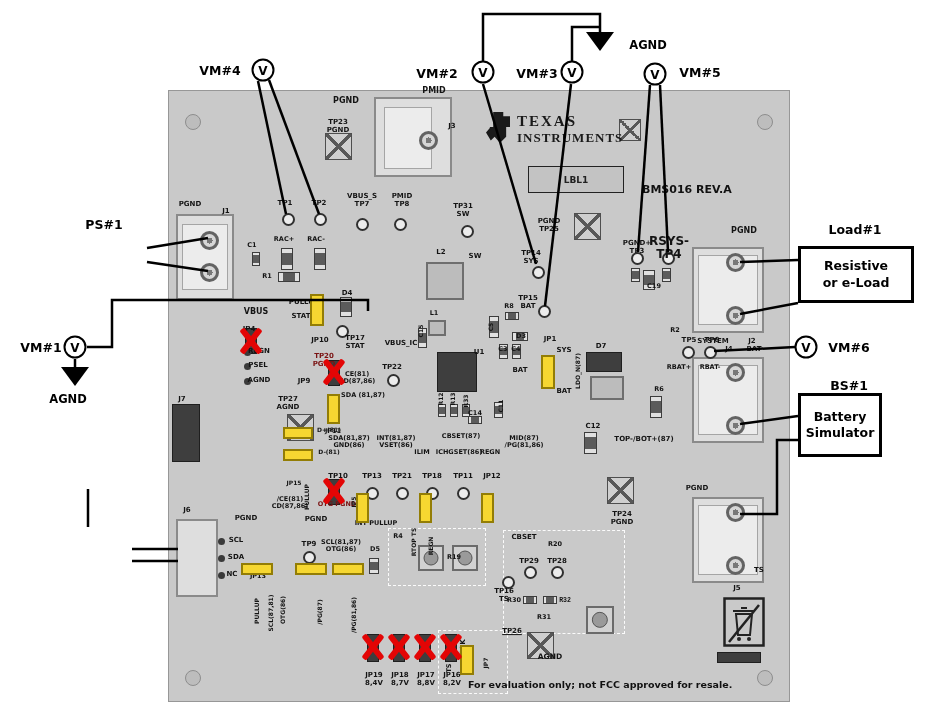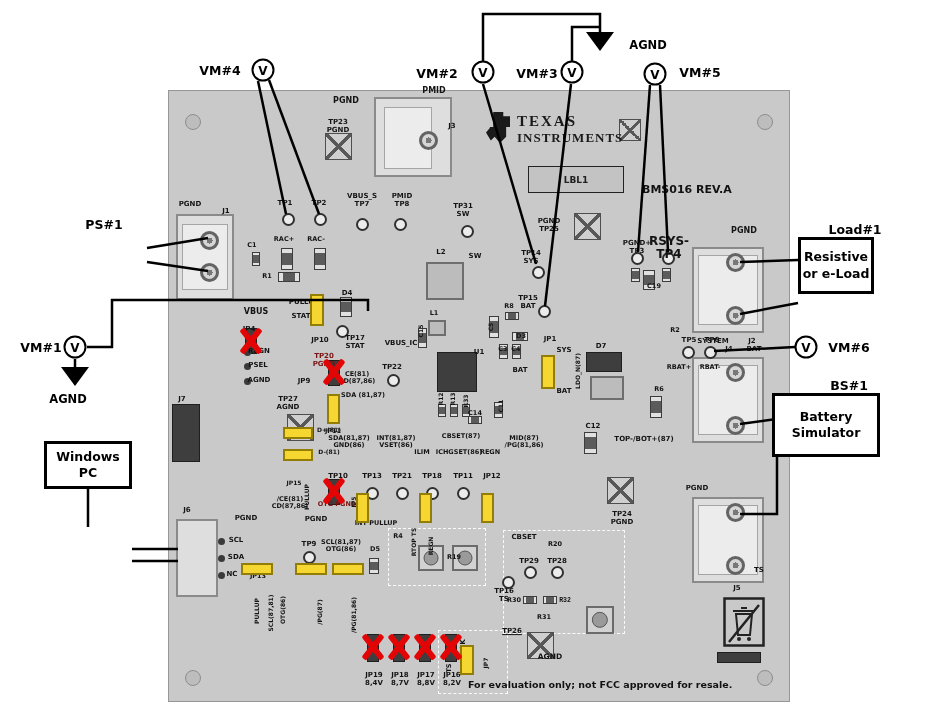--- a/index.html
+++ b/index.html
@@ -82,35 +82,31 @@
     <circle cx="26" cy="42" r="2" fill="#222"></circle>
     <line x1="6" y1="45" x2="36" y2="8" stroke="#222" stroke-width="2.5"></line>
   </svg>
 
   <div class="agnd" style="left:648px;top:45px">AGND</div>
   <div class="agnd" style="left:68px;top:399px">AGND</div>
 
   <div class="instr-tag" style="left:104px;top:224px">PS#1</div>
 
   <div class="instr-tag" style="left:855px;top:229px">Load#1</div>
-  <div class="instr-box" style="left:798px;top:237px;width:76px;height:57px">
+  <div class="instr-box" style="left:798px;top:246px;width:116px;height:57px">
     <span>Resistive</span>
     <span>or e-Load</span>
   </div>
 
   <div class="instr-tag" style="left:849px;top:385px">BS#1</div>
-  <div class="instr-box" style="left:772px;top:393px;width:108px;height:64px">
+  <div class="instr-box" style="left:798px;top:393px;width:84px;height:64px">
     <span>Battery</span>
     <span>Simulator</span>
   </div>
 
-  <div class="instr-box" style="left:44px;top:441px;width:88px;height:48px">
-    <span>Windows</span>
-    <span>PC</span>
-  </div>
 
 
   <svg id="wires" width="947" height="710" viewBox="0 0 947 710">
       <polyline points="483,61 483,14 600,14 600,32"></polyline>
       <polyline points="572,61 572,27 600,27"></polyline>
       <polyline points="258,81 286,214"></polyline>
       <polyline points="269,80 319,214"></polyline>
       <polyline points="483,84 536,264"></polyline>
       <polyline points="571,84 545,306"></polyline>
       <polyline points="650,85 638,252"></polyline>

